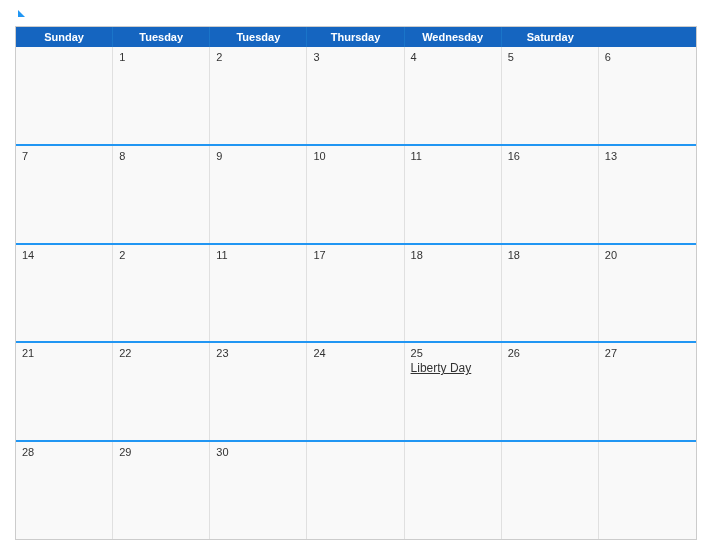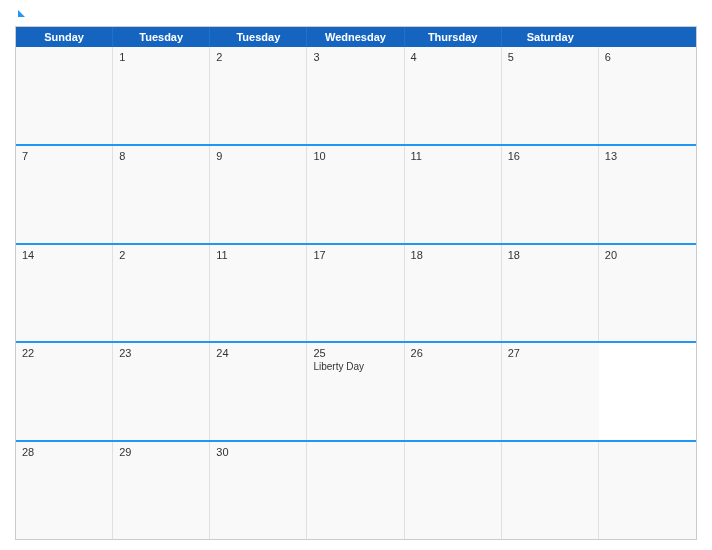--- a/index.html
+++ b/index.html
@@ -137,24 +137,25 @@
     }
 
     .cal-day-num {
       font-size: 11px;
       color: #333;
       display: block;
       margin-bottom: 2px;
     }
 
     .cal-event {
-      font-size: 10px;
+      font-size: 12px;
       color: #333;
       display: block;
       margin-top: 2px;
+      text-decoration: underline;
     }
   </style>
 </head>
 <body>
 
 <div class="page">
 
   <div class="header">
     <div class="logo">
       <span class="logo-general"></span>
@@ -168,22 +169,22 @@
 
     <span class="country"></span>
   </div>
 
   <div class="calendar">
 
     <div class="cal-header">
     <div class="cal-header-cell">Sunday</div>
         <div class="cal-header-cell">Tuesday</div>
         <div class="cal-header-cell">Tuesday</div>
+        <div class="cal-header-cell">Thursday</div>
         <div class="cal-header-cell">Wednesday</div>
-        <div class="cal-header-cell">Thursday</div>
         <div class="cal-header-cell">Saturday</div>
       </div>
 
     <div class="cal-body">
     <div class="cal-week">
           <div class="cal-cell empty"></div>
           <div class="cal-cell">
             <span class="cal-day-num">1</span>
           </div>
           <div class="cal-cell">
@@ -243,20 +244,23 @@
           </div>
           <div class="cal-cell">
             <span class="cal-day-num">18</span>
           </div>
           <div class="cal-cell">
             <span class="cal-day-num">20</span>
           </div>
         </div>
         <div class="cal-week">
           <div class="cal-cell">
+            <span class="cal-day-num">21</span>
+          </div>
+          <div class="cal-cell">
             <span class="cal-day-num">22</span>
           </div>
           <div class="cal-cell">
             <span class="cal-day-num">23</span>
           </div>
           <div class="cal-cell">
             <span class="cal-day-num">24</span>
           </div>
           <div class="cal-cell">
             <span class="cal-day-num">25</span>

